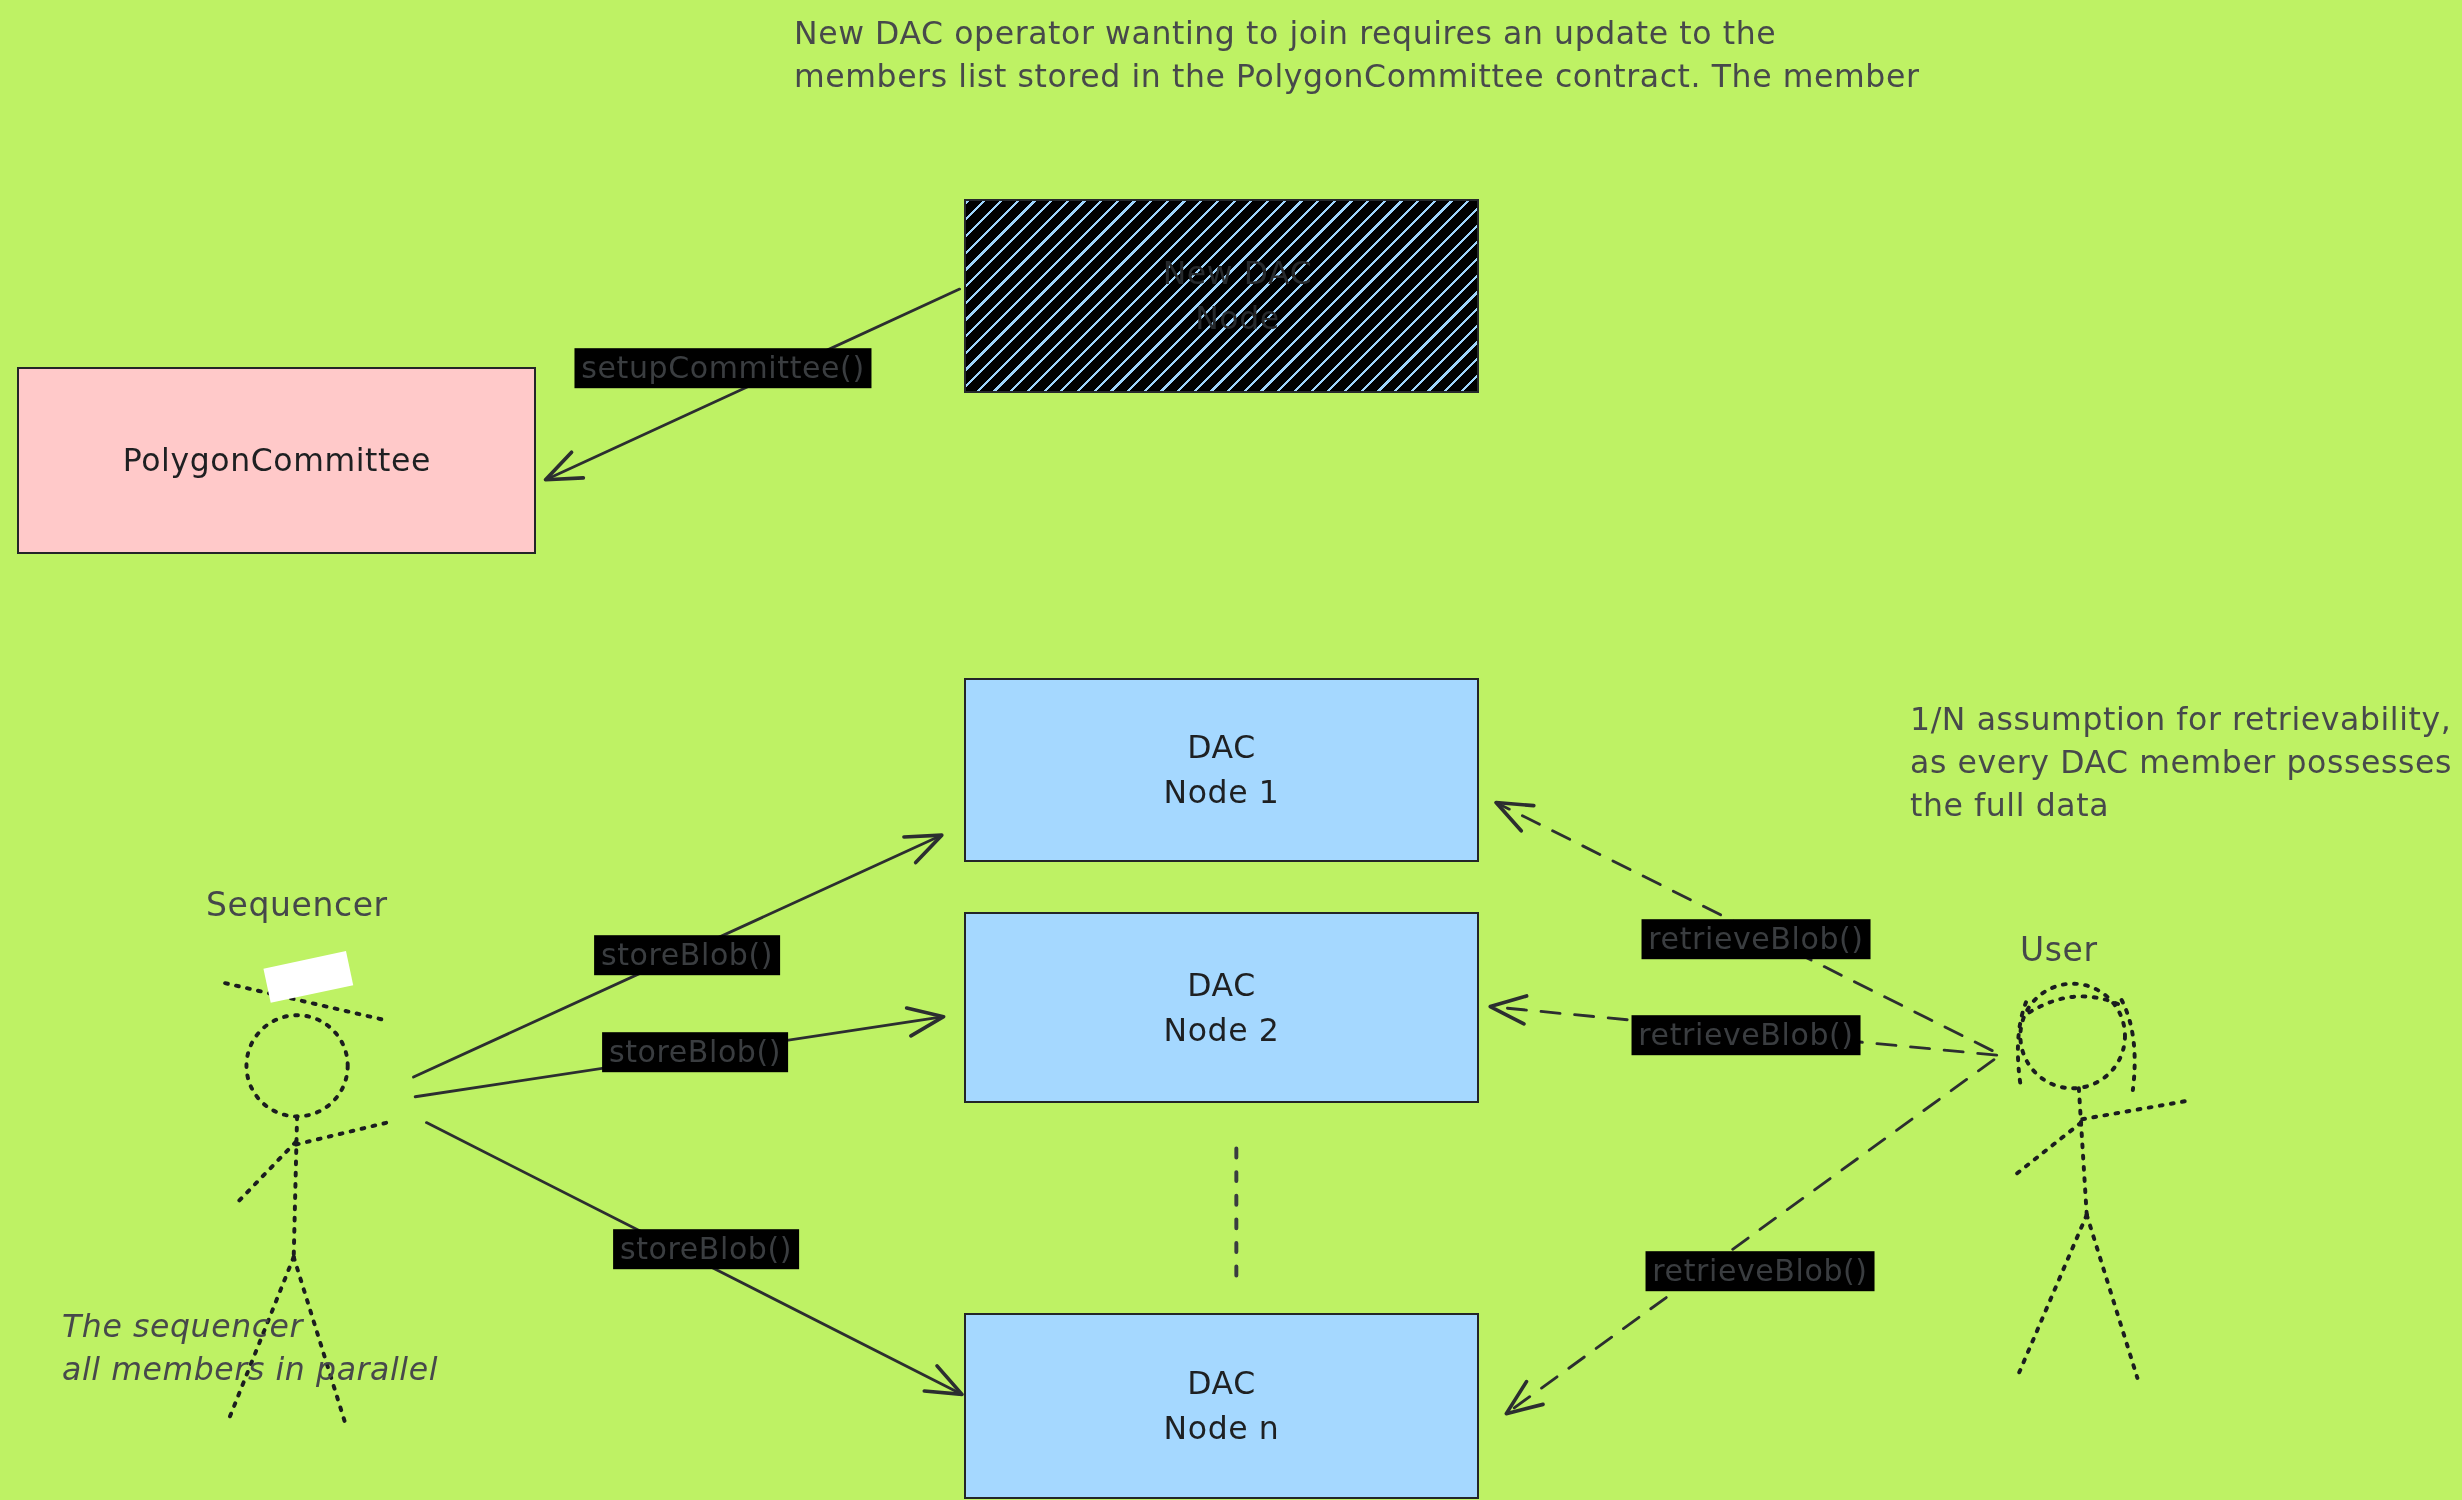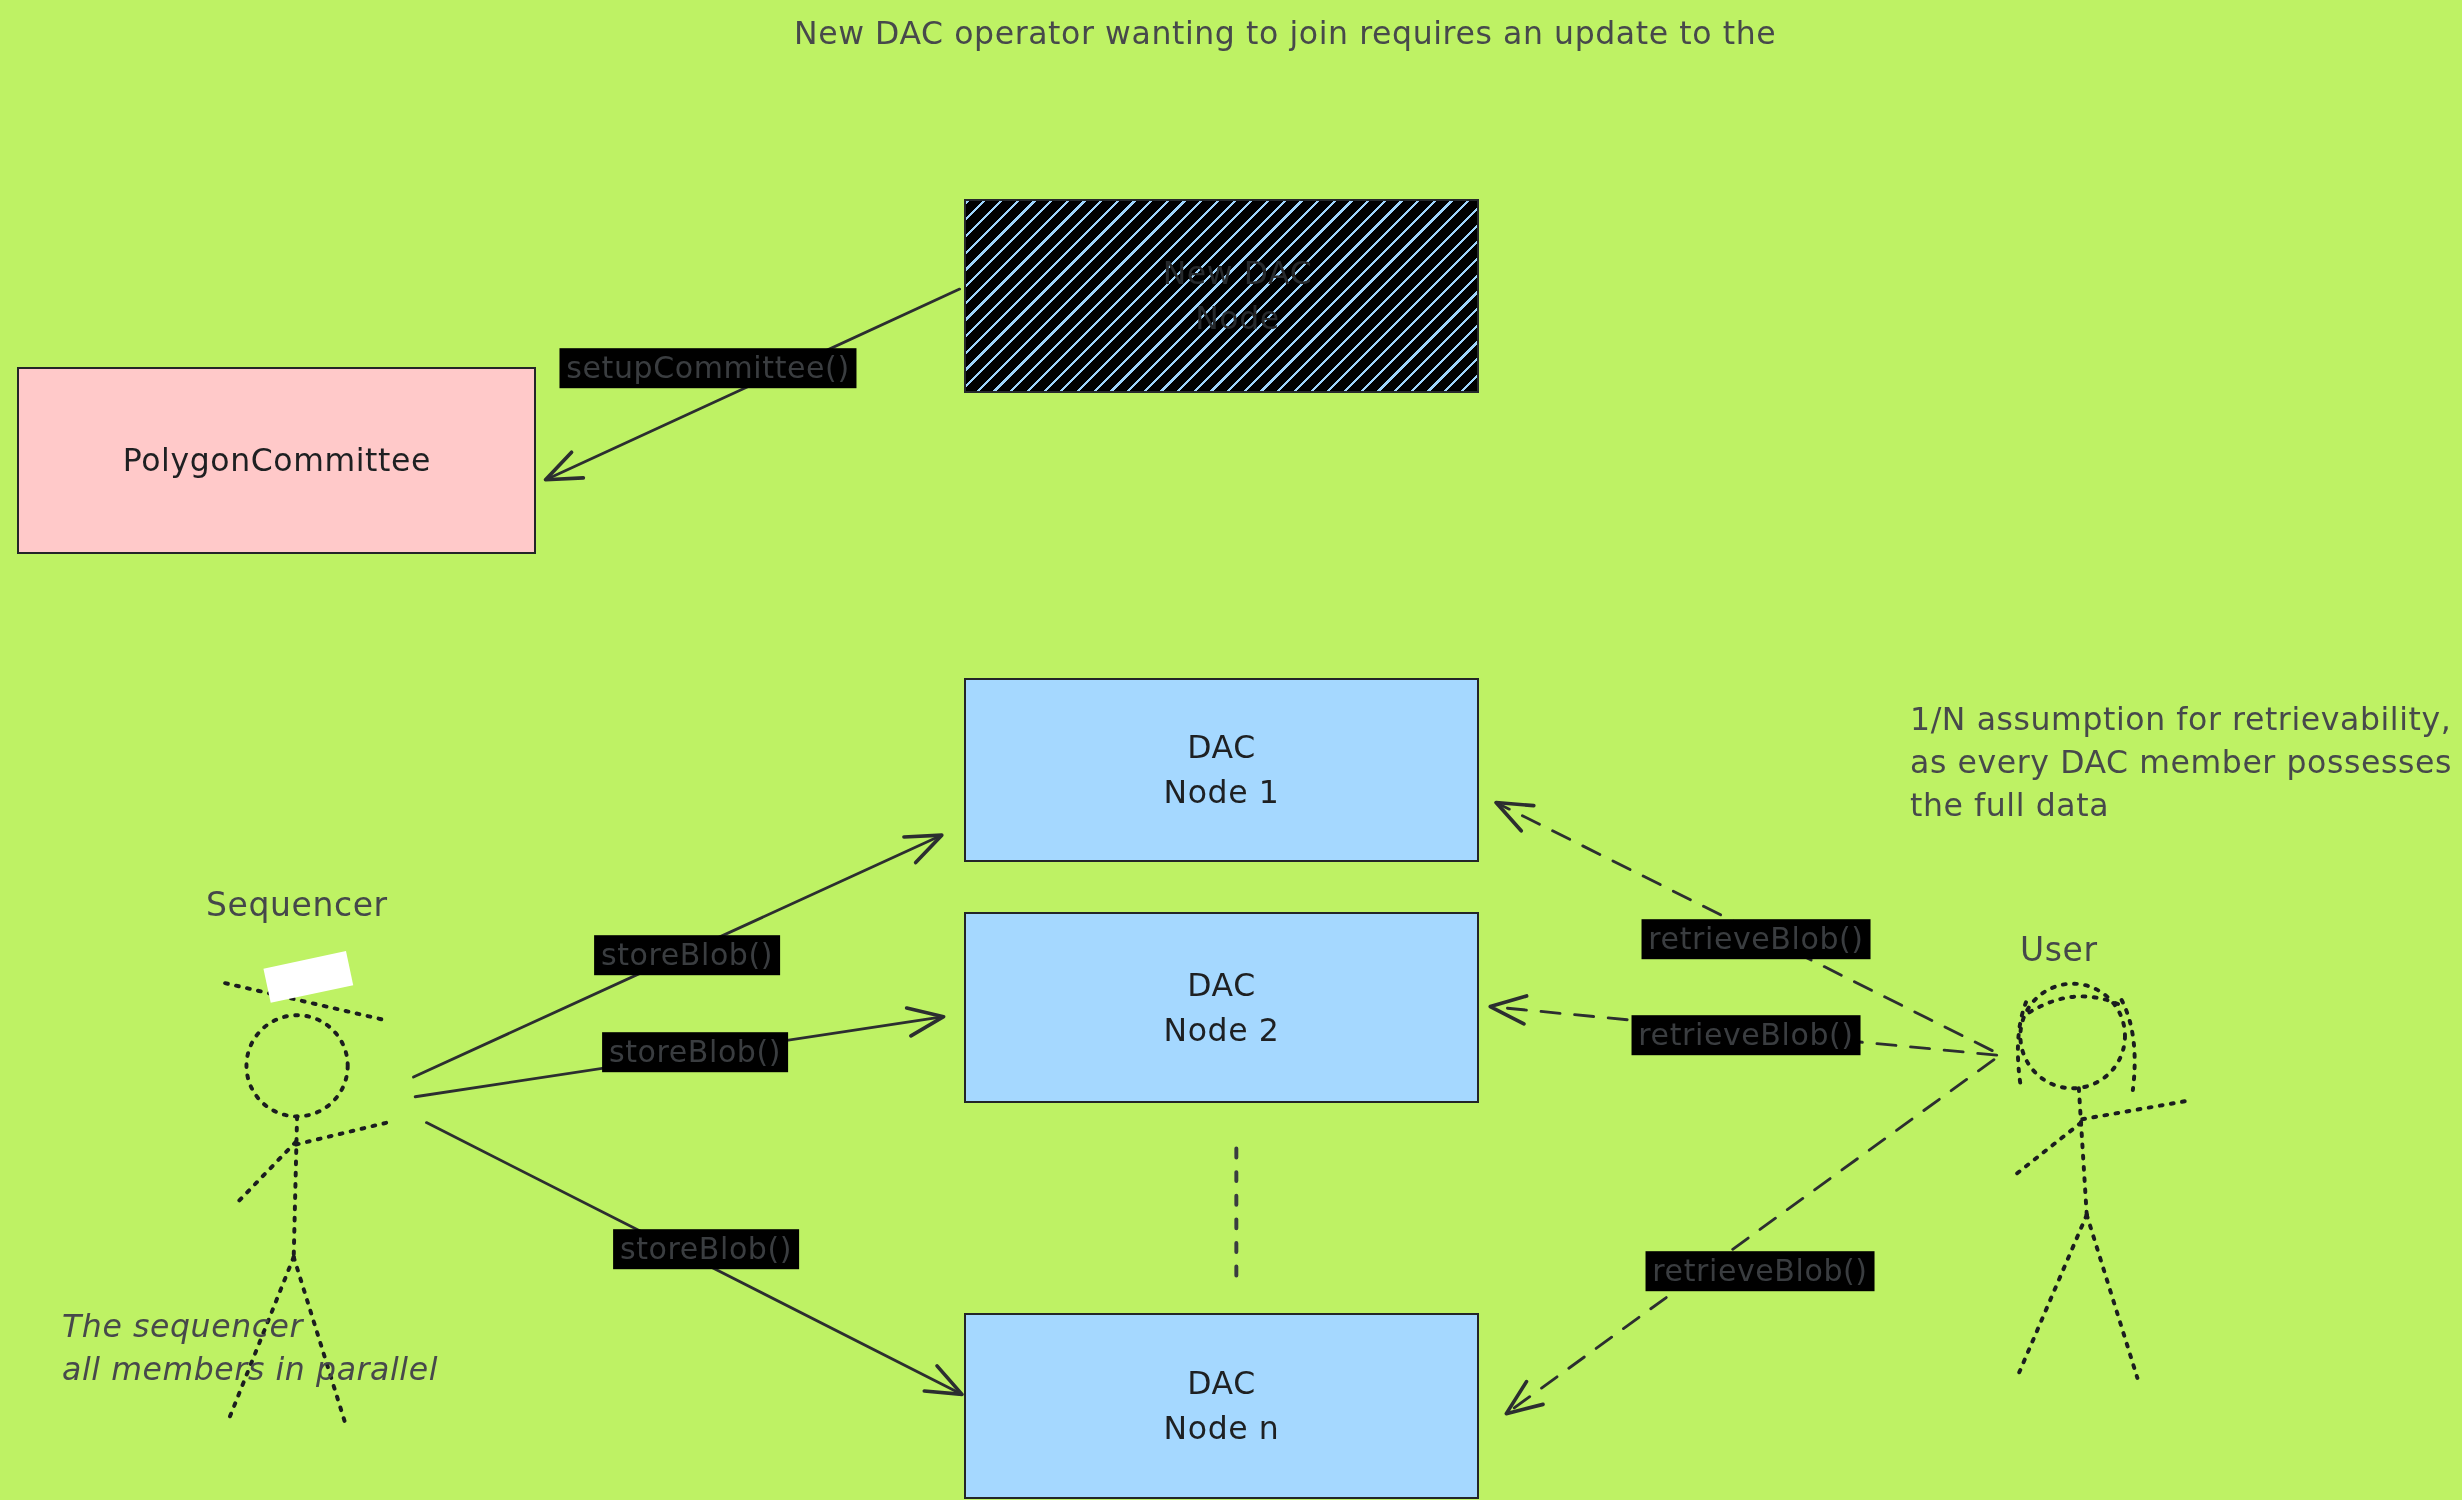--- a/index.html
+++ b/index.html
@@ -75,20 +75,21 @@
       <line x1="3696" y1="1935" x2="3710" y2="2160"></line>
       <line x1="3702" y1="1990" x2="3885" y2="1958"></line>
       <line x1="3700" y1="1996" x2="3575" y2="2095"></line>
       <line x1="3710" y1="2160" x2="3590" y2="2440"></line>
       <line x1="3710" y1="2160" x2="3800" y2="2450"></line>
     </g>
   </svg>
 
   <div class="note" style="left:794px;top:12.4px;">
     <div>New DAC operator wanting to join requires an update to the</div>
+    <div>members list stored in the PolygonCommittee contract. The member</div>
   </div>
 
   <div class="note" style="left:1910px;top:698px;">
     <div>1/N assumption for retrievability,</div>
     <div>as every DAC member possesses</div>
     <div>the full data</div>
   </div>
 
   <div class="note" style="left:62px;top:1305px;font-style:italic;">
     <div>The sequencer</div>
@@ -115,21 +116,21 @@
   </div>
 
   <div class="box blue" style="left:964px;top:1313px;width:515px;height:186px;">
     <div>DAC</div>
     <div>Node n</div>
   </div>
 
   <div class="actor-label" style="left:206px;top:854px;">Sequencer</div>
   <div class="actor-label" style="left:2020px;top:899px;">User</div>
 
-  <div class="fn-label" style="left:708px;top:368px;">setupCommittee()</div>
+  <div class="fn-label" style="left:723px;top:368px;">setupCommittee()</div>
 
   <div class="fn-label" style="left:687px;top:955px;">storeBlob()</div>
   <div class="fn-label" style="left:695px;top:1052px;">storeBlob()</div>
   <div class="fn-label" style="left:706px;top:1249px;">storeBlob()</div>
 
   <div class="fn-label" style="left:1756px;top:939px;">retrieveBlob()</div>
   <div class="fn-label" style="left:1746px;top:1035px;">retrieveBlob()</div>
   <div class="fn-label" style="left:1760px;top:1271px;">retrieveBlob()</div>
 
 </div>

